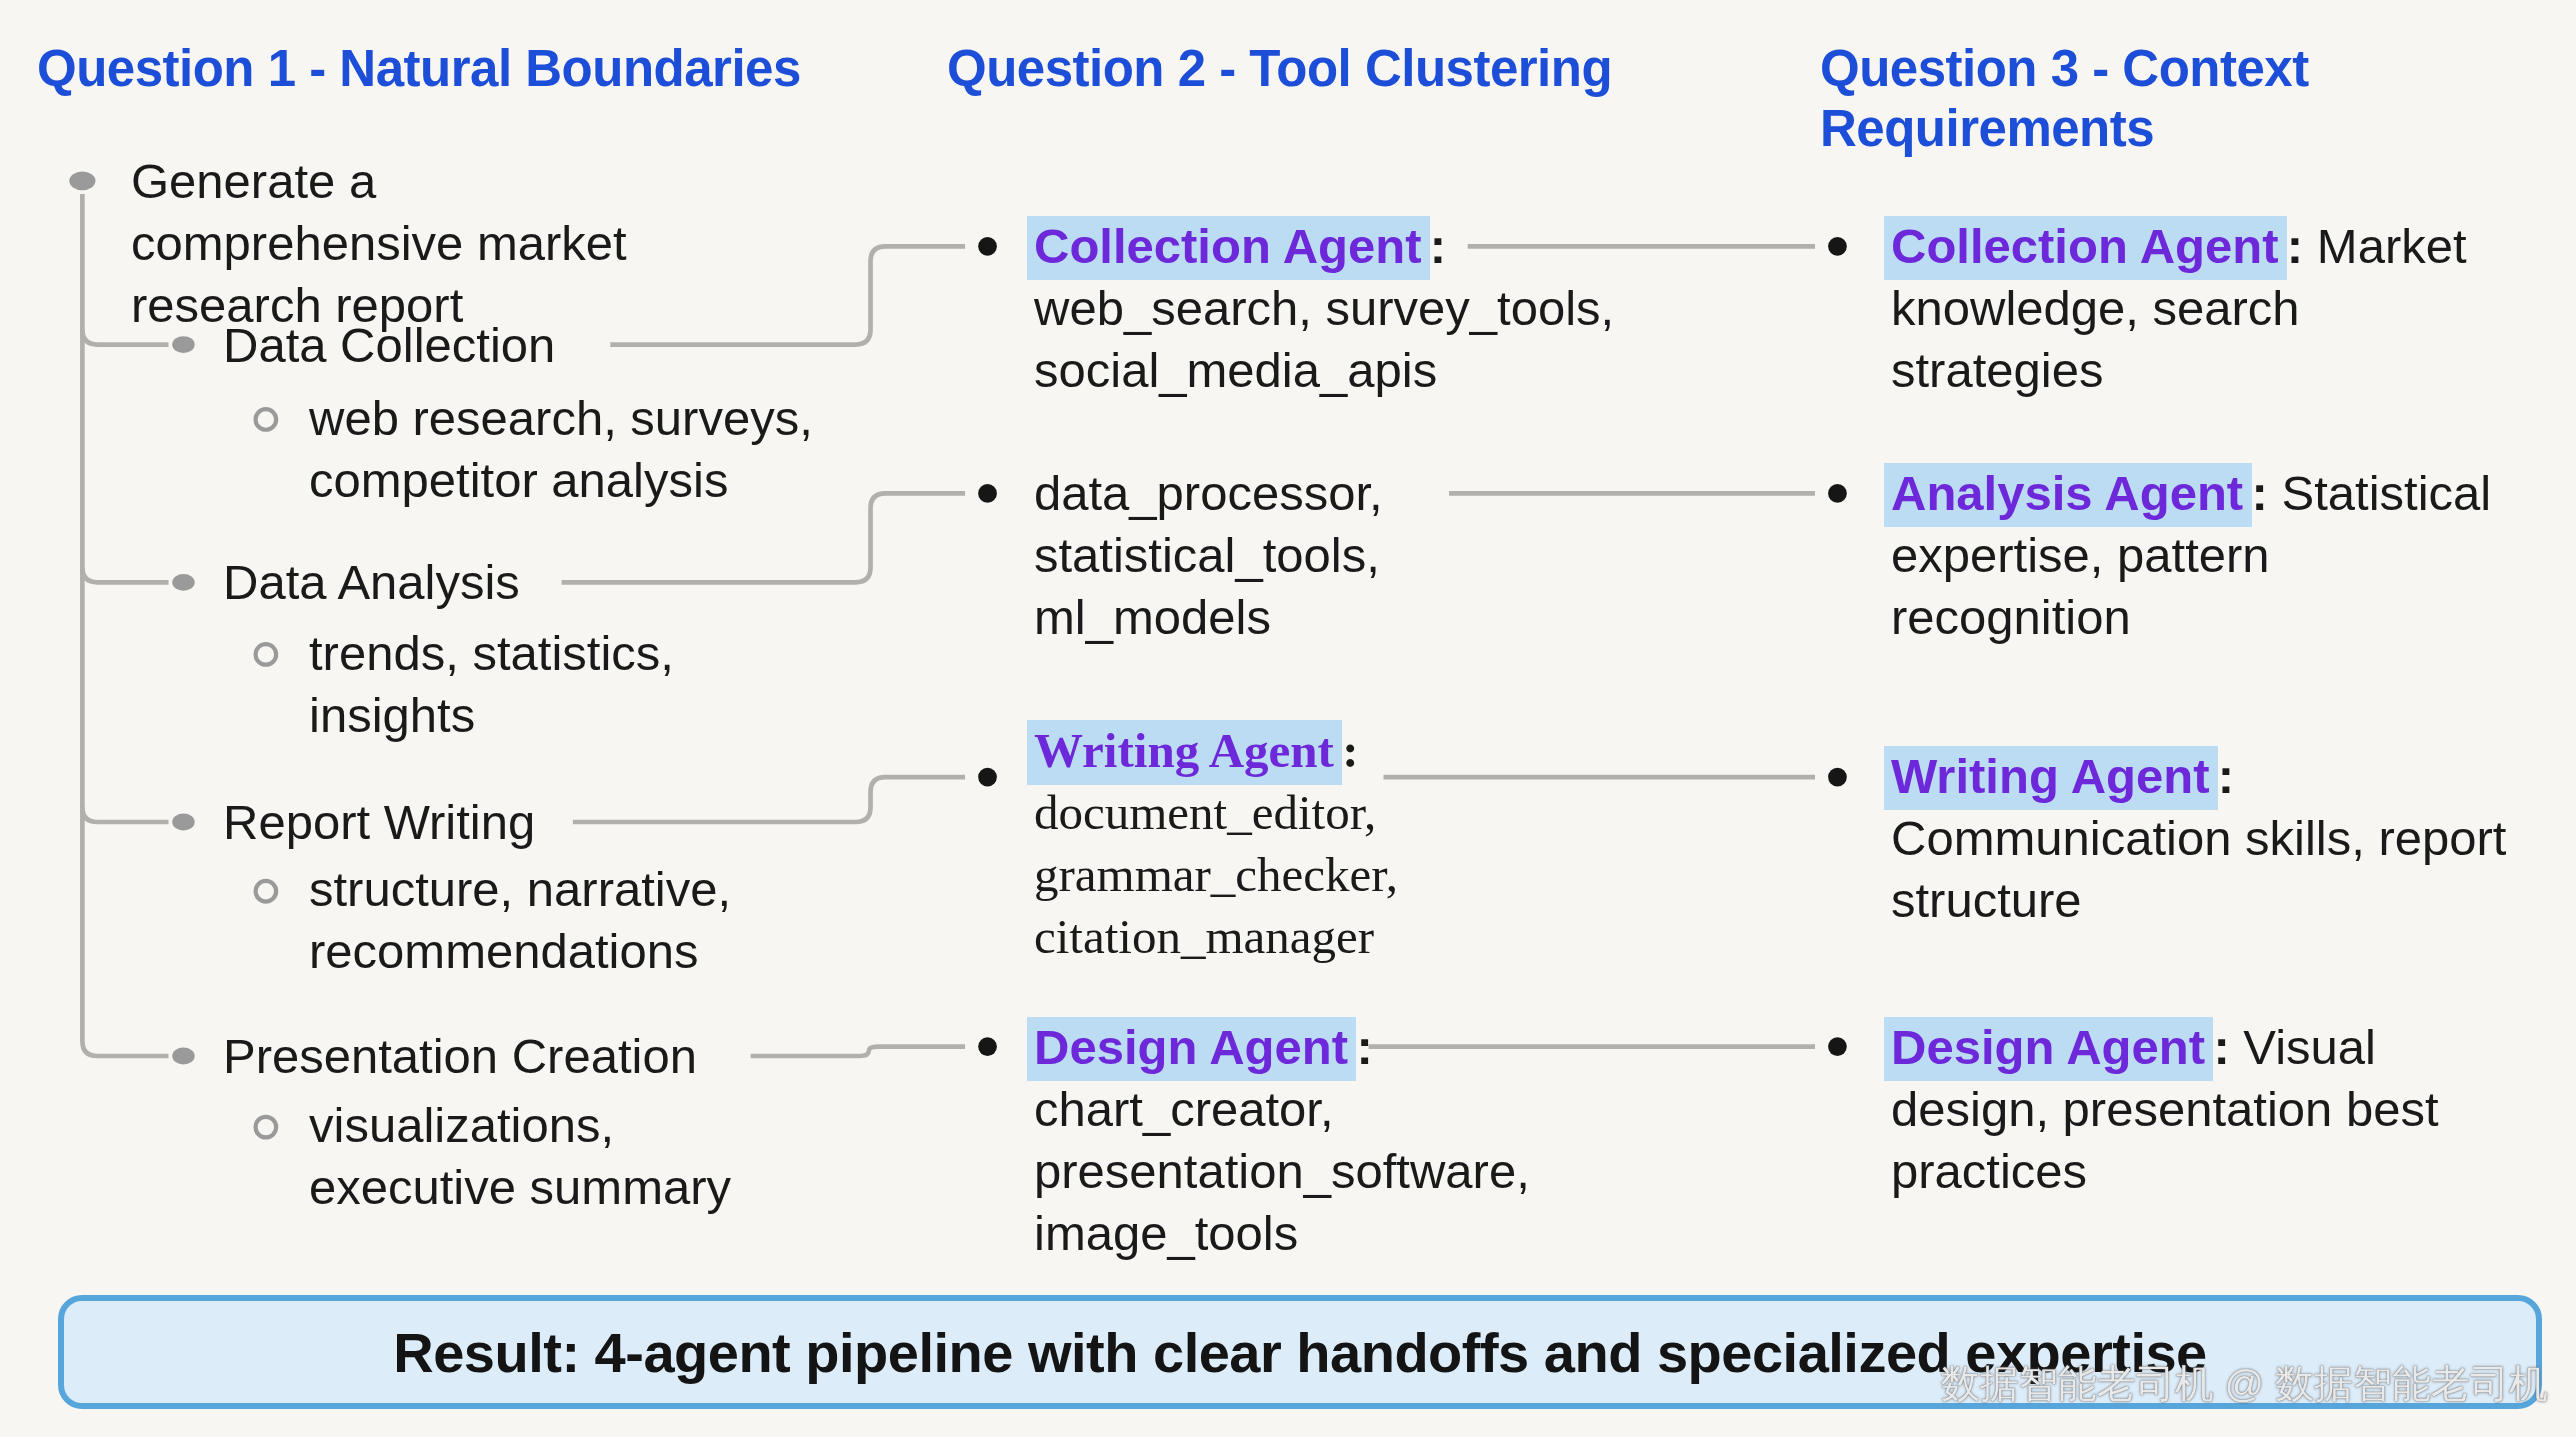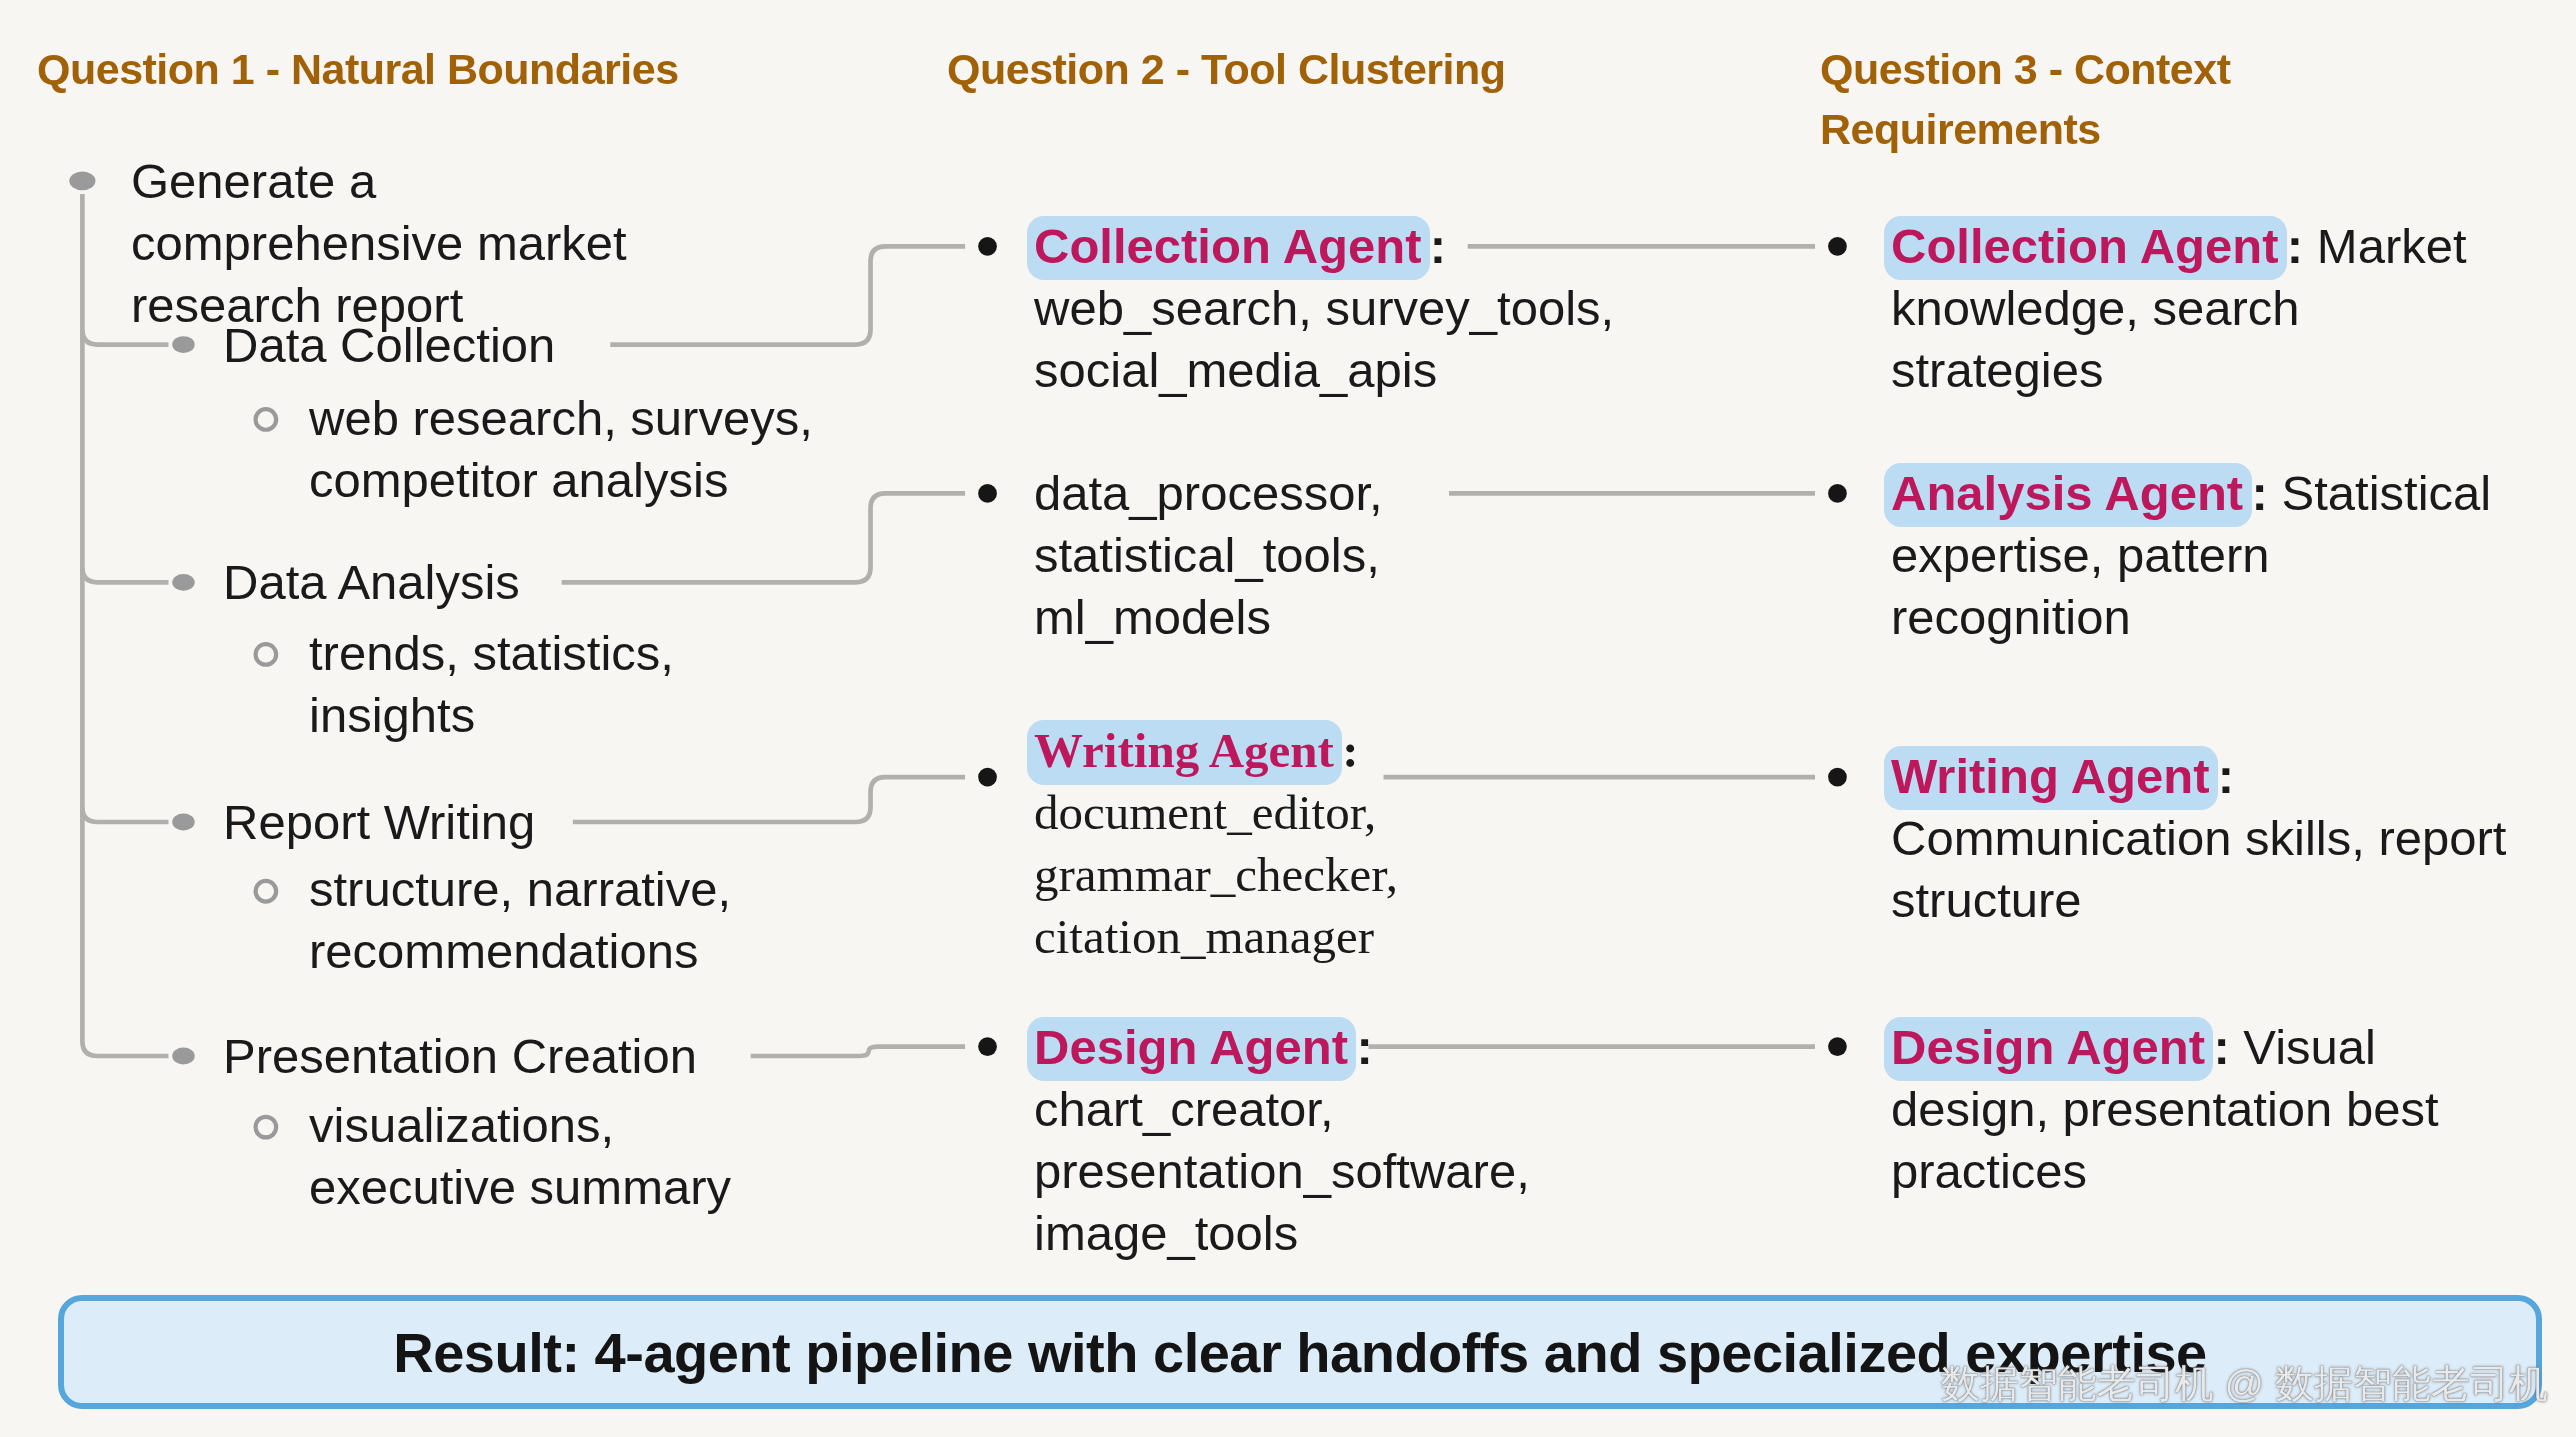--- a/index.html
+++ b/index.html
@@ -8,35 +8,34 @@
     background:#f8f6f3;
     font-family:"Liberation Sans","DejaVu Sans",sans-serif;
     color:#151515;
     position:relative;
     overflow:hidden;
   }
   .stage{position:absolute;left:0;top:0;width:2576px;height:1438px;}
   svg.wires{position:absolute;left:0;top:0;}
   .title{
     position:absolute;
-    font-size:43px;font-weight:bold;letter-spacing:-0.5px;
-    line-height:60px;color:#a16207;white-space:nowrap;
+    font-size:51px;font-weight:bold;letter-spacing:-0.5px;
+    line-height:60px;color:#1d4ed8;white-space:nowrap;
   }
   .title.wrap{white-space:normal;}
   .txt{
     position:absolute;
     font-size:49px;line-height:62px;color:#1a1a1a;
   }
   .nowrap{white-space:nowrap;}
   .agent-name{
-    font-weight:bold;color:#be185d;
+    font-weight:bold;color:#6d28d9;
     background:#bcdcf4;
     padding:2.8px 8.4px 6.6px 6.6px;margin-left:-6.6px;
     box-decoration-break:clone;
-    border-radius:17px;
   }
   .colon{font-weight:bold;}
   .banner{
     position:absolute;left:58px;top:1295px;width:2484px;height:114px;
     background:#dcecf9;border:6.6px solid #57a6db;border-radius:24px;
     box-sizing:border-box;
     display:flex;align-items:center;justify-content:center;
   }
   .banner-text{
     font-size:56px;font-weight:bold;color:#141414;letter-spacing:-0.5px;

